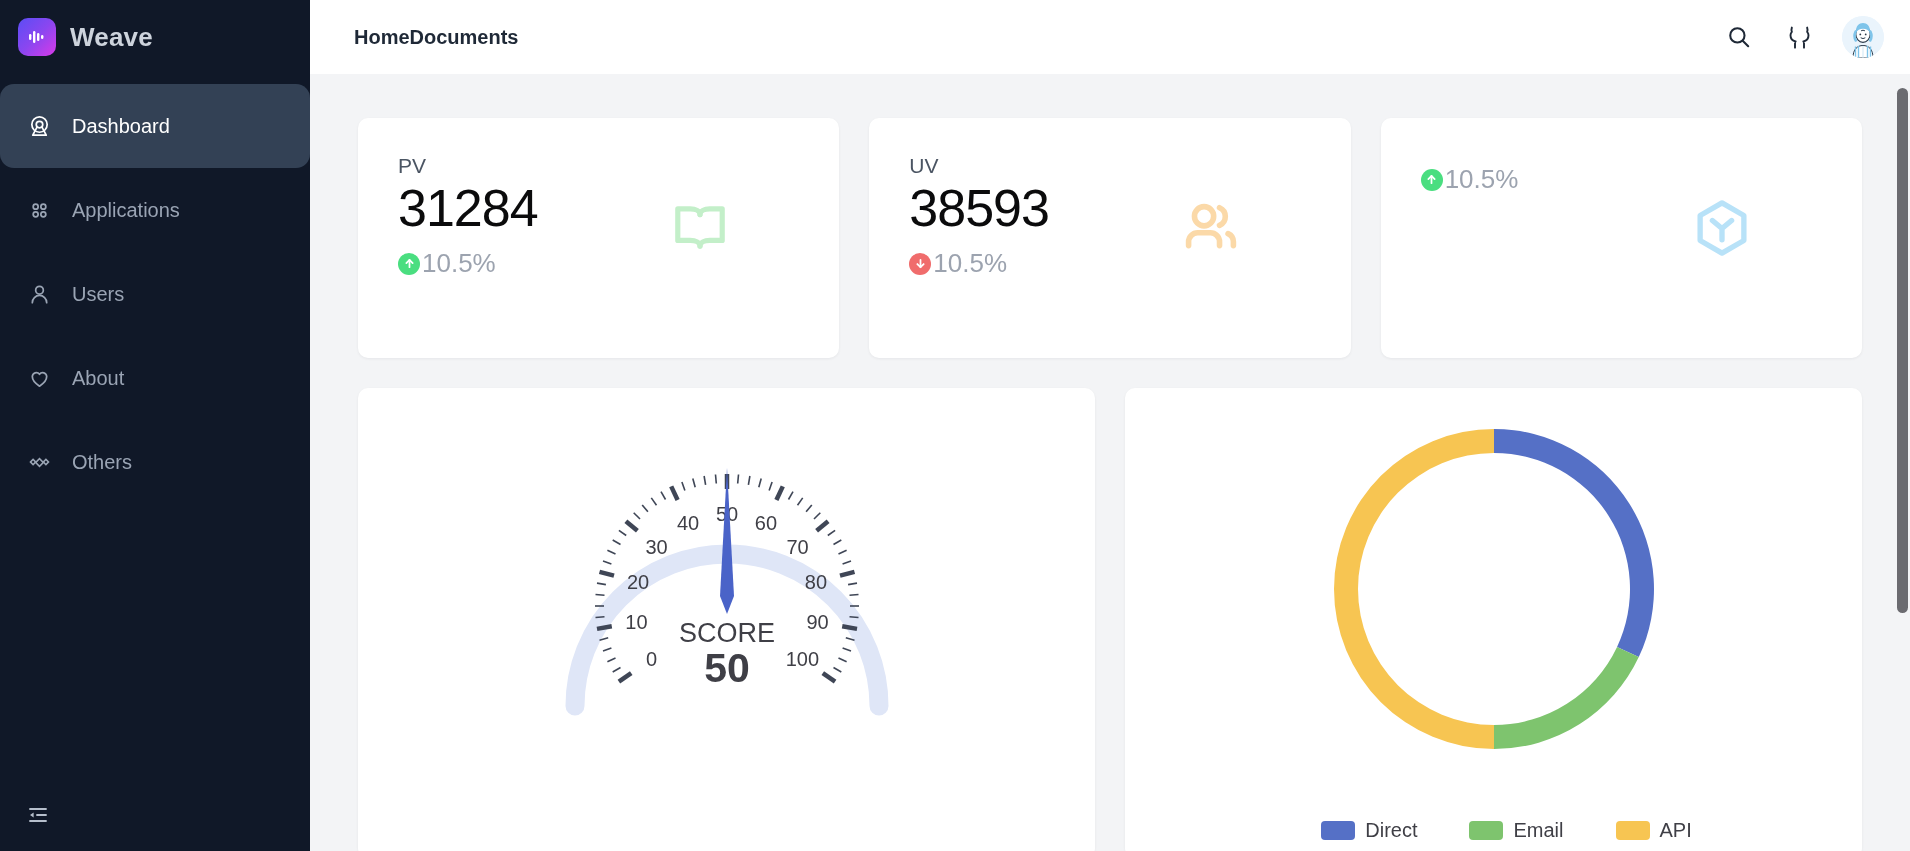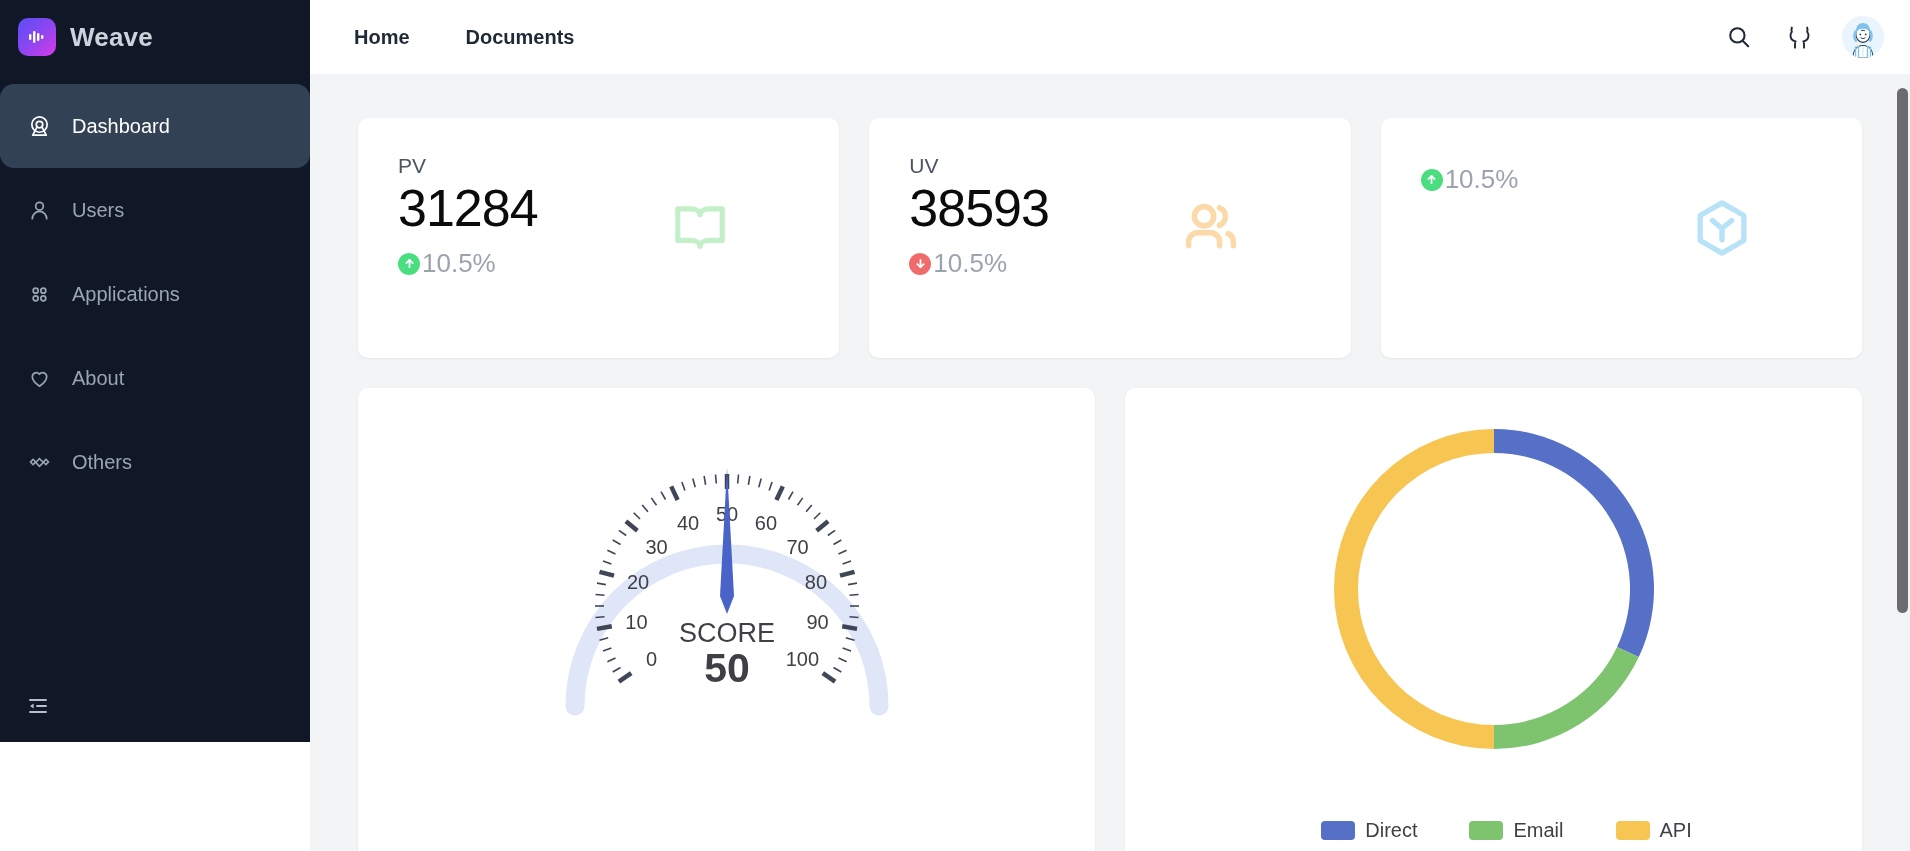--- a/index.html
+++ b/index.html
@@ -6,21 +6,21 @@
   html, body {
     width: 1910px; height: 851px;
     overflow: hidden;
     font-family: "Liberation Sans", sans-serif;
     background: #ffffff;
   }
   .app { display: flex; width: 1910px; height: 851px; }
 
   
   .sidebar {
-    width: 310px; height: 742px;
+    width: 310px; height: 851px;
     background: #101828;
     flex: 0 0 310px;
     position: relative;
   }
   .brand {
     height: 74px;
     display: flex; align-items: center;
     padding-left: 18px;
     gap: 14px;
   }
@@ -60,21 +60,21 @@
     display: flex; flex-direction: column;
     position: relative;
     background: #f3f4f6;
   }
   .topbar {
     height: 74px; background: #ffffff;
     display: flex; align-items: center;
     padding: 0 26px 0 44px;
     flex: 0 0 74px;
   }
-  .topnav { display: flex; align-items: center; gap: 56px; }
+  .topnav { display: flex; align-items: center; }
   .topnav-item {
     font-size: 20px; font-weight: bold; color: #1f2937; cursor: pointer;
   }
   .topbar-right {
     margin-left: auto; display: flex; align-items: center; gap: 26px;
   }
   .icon-btn { width: 34px; height: 34px; display:flex; align-items:center; justify-content:center; cursor:pointer; }
   .avatar {
     width: 42px; height: 42px; border-radius: 50%;
     background: #eaf4fc;
@@ -165,38 +165,38 @@
             <circle cx="12" cy="10" r="8"></circle>
             <circle cx="12" cy="10" r="3.4"></circle>
             <path d="M9.4 12.6 L5 21 L19 21 L14.6 12.6"></path>
           </svg>
         </span>
         <span>Dashboard</span>
       </div>
 
       <div class="nav-item">
         <span class="ic">
-          <svg width="23" height="23" viewBox="0 0 24 24" fill="none" stroke-width="1.8" stroke-linecap="round">
-            <circle cx="12" cy="7.5" r="4"></circle>
-            <path d="M4.5 20.5 a7.5 7.5 0 0 1 15 0"></path>
-          </svg>
-        </span>
-        <span>Users</span>
-      </div>
-
-      <div class="nav-item">
-        <span class="ic">
           <svg width="23" height="23" viewBox="0 0 24 24" fill="none" stroke-width="1.8">
             <circle cx="8" cy="8" r="2.6"></circle>
               <circle cx="16" cy="8" r="2.6"></circle>
             <circle cx="8" cy="16" r="2.6"></circle>
               <circle cx="16" cy="16" r="2.6"></circle>
           </svg>
         </span>
         <span>Applications</span>
+      </div>
+
+      <div class="nav-item">
+        <span class="ic">
+          <svg width="23" height="23" viewBox="0 0 24 24" fill="none" stroke-width="1.8" stroke-linecap="round">
+            <circle cx="12" cy="7.5" r="4"></circle>
+            <path d="M4.5 20.5 a7.5 7.5 0 0 1 15 0"></path>
+          </svg>
+        </span>
+        <span>Users</span>
       </div>
 
       <div class="nav-item">
         <span class="ic">
           <svg width="23" height="23" viewBox="0 0 24 24" fill="none" stroke-width="1.8" stroke-linejoin="round">
             <path d="M12 20s-7.5-4.8-7.5-10A4.2 4.2 0 0 1 12 7.6 4.2 4.2 0 0 1 19.5 10c0 5.2-7.5 10-7.5 10z"></path>
           </svg>
         </span>
         <span>About</span>
       </div>

